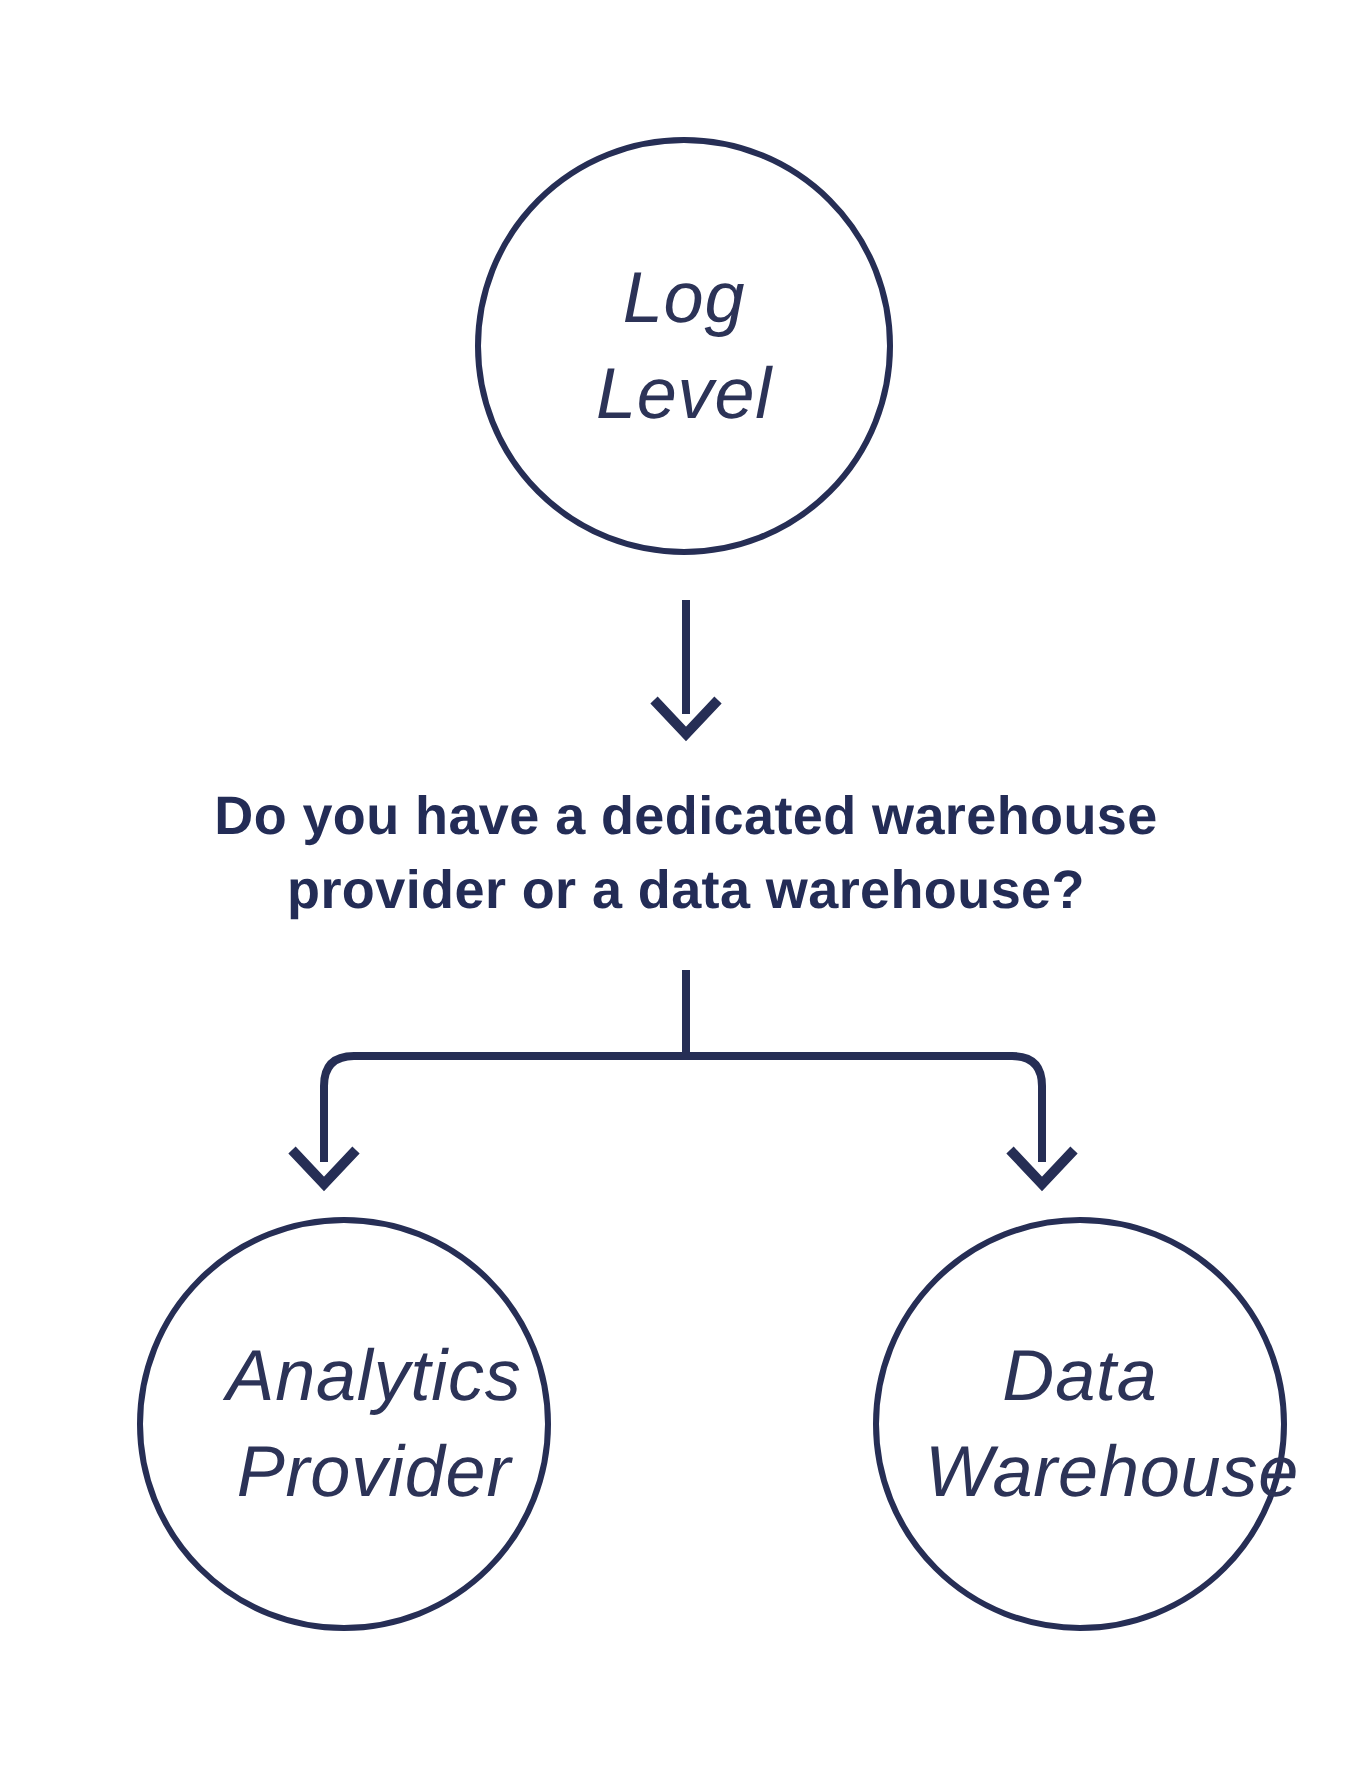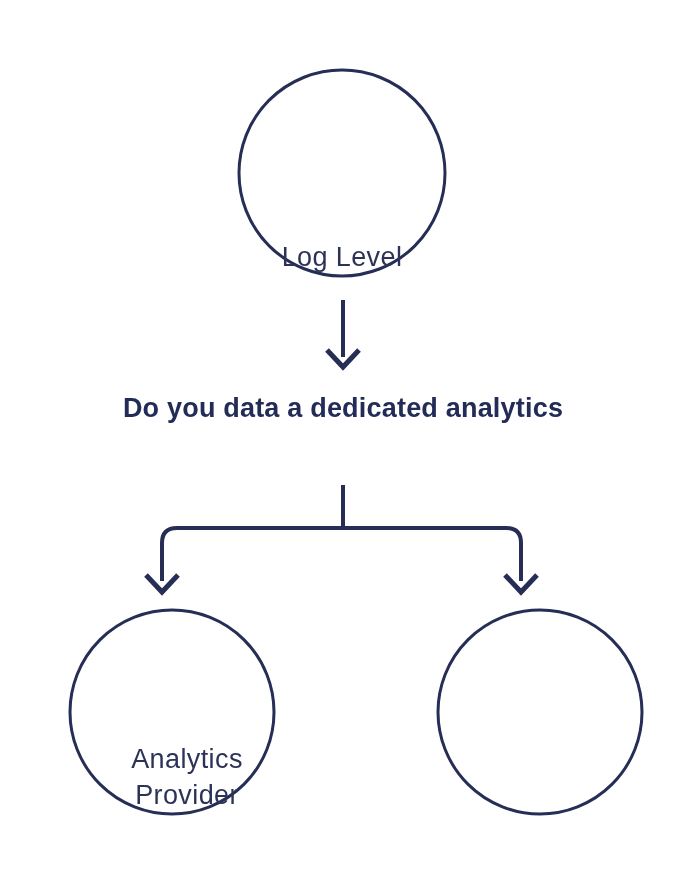--- a/index.html
+++ b/index.html
@@ -18,28 +18,29 @@
     overflow: hidden;
   }
   .diagram-svg {
     position: absolute;
     left: 0; top: 0;
     width: 686px; height: 887px;
   }
   .node-label {
     position: absolute;
     display: flex;
-    align-items: flex-end;
+    align-items: center;
     justify-content: center;
     text-align: center;
     color: var(--text);
-    font-size: 27px;
+    font-size: 36px;
     font-weight: 400;
     letter-spacing: 0.4px;
     line-height: 1.33;
+    font-style: italic;
   }
   .node-label .label-inner {
     max-width: 155px;
   }
   .root-label   { left: 239px; top: 70px;  width: 206px; height: 206px; }
   .left-label   { left: 85px;  top: 610px; width: 204px; height: 204px; }
   .right-label  { left: 438px; top: 610px; width: 204px; height: 204px; }
   .question {
     position: absolute;
     left: 63px;
@@ -73,21 +74,25 @@
 
     <circle cx="172" cy="712" r="102" fill="none" stroke-width="3" stroke="#262e55"></circle>
     <circle cx="540" cy="712" r="102" fill="none" stroke-width="3" stroke="#262e55"></circle>
   </svg>
 
   <div class="node-label root-label">
     <span class="label-inner">Log Level</span>
   </div>
 
   <div class="question">
-    <div>Do you data a dedicated analytics</div>
+    <div>Do you have a dedicated warehouse</div>
+    <div>provider or a data warehouse?</div>
   </div>
 
   <div class="node-label left-label">
     <span class="label-inner">Analytics Provider</span>
   </div>
 
+  <div class="node-label right-label">
+    <span class="label-inner">Data Warehouse</span>
+  </div>
 
 </div>
 
 </body></html>

